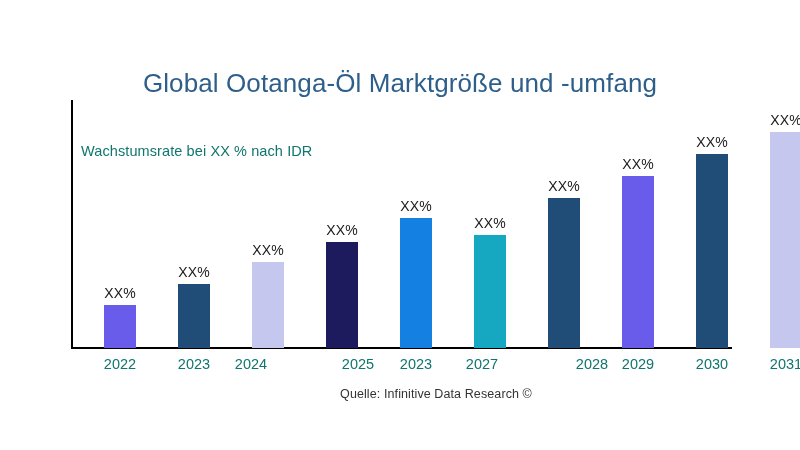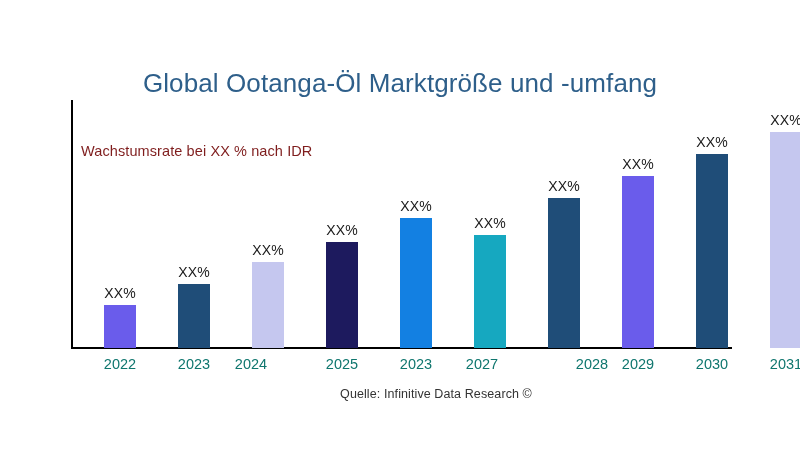--- a/index.html
+++ b/index.html
@@ -54,21 +54,21 @@
     bottom: 0;
     width: 661px;
     height: 2px;
     background: #000000;
   }
   .annotation {
     position: absolute;
     left: 81px;
     top: 143px;
     font-size: 14.5px;
-    color: #7f1d1d;
+    color: #0f766e;
     white-space: nowrap;
     letter-spacing: 0.1px;
   }
   .bars-layer {
     position: absolute;
     left: 0;
     top: 0;
     width: 800px;
     height: 450px;
   }
@@ -138,21 +138,21 @@
       <div class="x-tick" style="left: 165px; width: 58px;">2023</div>
       <div class="bar-group" style="left: 252px; width: 32px; height: 86px;">
         <div class="bar" style="height: 86px; background: rgb(197, 199, 239);"></div>
         <div class="bar-value" style="bottom: 90px;">XX%</div>
       </div>
       <div class="x-tick" style="left: 222px; width: 58px;">2024</div>
       <div class="bar-group" style="left: 326px; width: 32px; height: 106px;">
         <div class="bar" style="height: 106px; background: rgb(29, 26, 94);"></div>
         <div class="bar-value" style="bottom: 110px;">XX%</div>
       </div>
-      <div class="x-tick" style="left: 313px; width: 58px;">2025</div>
+      <div class="x-tick" style="left: 329px; width: 58px;">2025</div>
       <div class="bar-group" style="left: 400px; width: 32px; height: 130px;">
         <div class="bar" style="height: 130px; background: rgb(19, 128, 226);"></div>
         <div class="bar-value" style="bottom: 134px;">XX%</div>
       </div>
       <div class="x-tick" style="left: 387px; width: 58px;">2023</div>
       <div class="bar-group" style="left: 474px; width: 32px; height: 113px;">
         <div class="bar" style="height: 113px; background: rgb(22, 168, 192);"></div>
         <div class="bar-value" style="bottom: 117px;">XX%</div>
       </div>
       <div class="x-tick" style="left: 453px; width: 58px;">2027</div>

